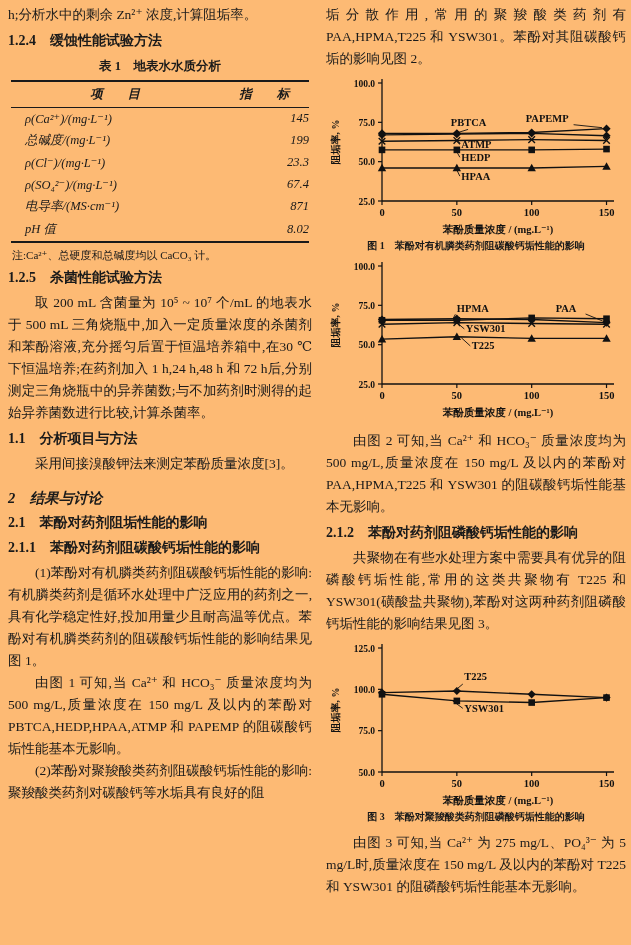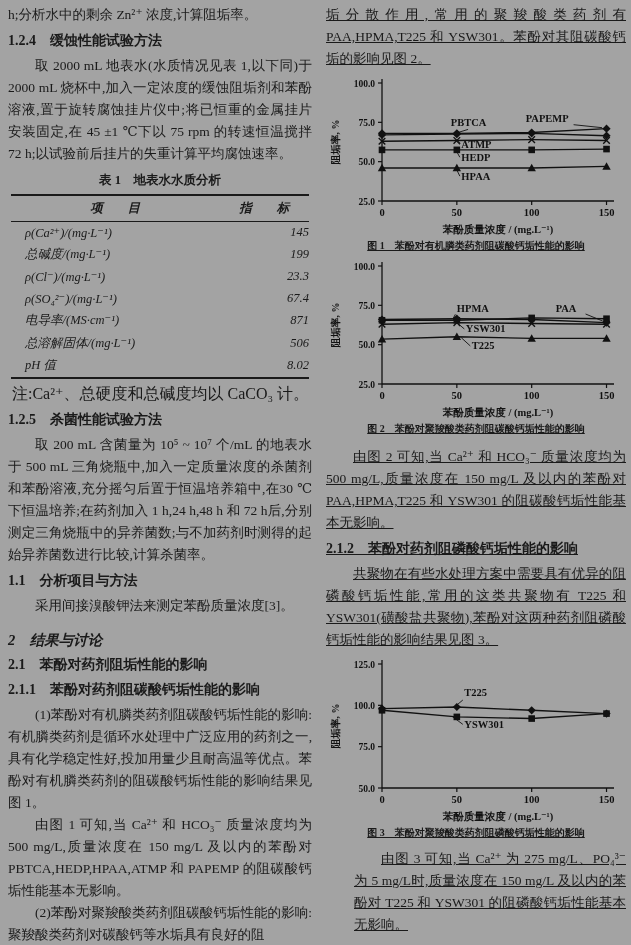--- a/index.html
+++ b/index.html
@@ -4,54 +4,53 @@
 <style>
   html,body{margin:0;padding:0;}
   body{
     width:631px;height:945px;
     background:#e8e7e3;
     font-family:"Liberation Serif","DejaVu Serif",serif;
     color:#1a1a1a;
   }
   .page{
     position:relative;width:631px;height:945px;overflow:hidden;
-    background:#a3a3a3;
+    background:#fdba74;
   }
   .col{position:absolute;top:4px;}
   .col-left{left:8px;width:304px;}
-  .col-right{left:326px;width:300px;text-decoration:underline;}
+  .col-right{left:326px;width:300px;}
   p.body{font-size:13.5px;line-height:22px;margin:0;text-align:justify;}
   p.indent{text-indent:2em;}
   h3.sec{font-size:14px;font-weight:bold;margin:5px 0 4px 0;line-height:20px;}
   h3.big{font-size:14.5px;margin-top:13px;font-style:italic;}
   .tbl-caption{font-size:12.5px;font-weight:bold;text-align:center;margin:7px 0 5px 0;}
   table.water{
     width:98%;margin:0 auto;border-collapse:collapse;
     border-top:2px solid #1a1a1a;border-bottom:2px solid #1a1a1a;
     font-size:12.5px;
     font-style:italic;
   }
   table.water th{border-bottom:1.5px solid #1a1a1a;padding:4px 0;font-weight:bold;text-align:center;}
   table.water td{padding:2.8px 0;}
   table.water td.item{text-align:left;padding-left:14px;}
   table.water td.val{text-align:right;width:30%;}
-  .tbl-note{font-size:16px;margin:5px 0 2px 4px;}
+  .tbl-note{font-size:11px;margin:5px 0 2px 4px;}
   figure.chart{margin:5px 0 4px 0;padding:0;}
   figure.chart svg{display:block;}
   figcaption{font-size:10px;font-weight:bold;text-align:center;margin-top:2px;}
 </style>
 </head>
 <body>
 
 <div class="page">
 
   <div class="col col-left">
     <p class="body">h;分析水中的剩余 Zn²⁺ 浓度,计算阻垢率。</p>
     <h3 class="sec">1.2.4　缓蚀性能试验方法</h3>
-    <p class="body indent">取 2000 mL 地表水(水质情况见表 1,以下同)于 2000 mL 烧杯中,加入一定浓度的缓蚀阻垢剂和苯酚溶液,置于旋转腐蚀挂片仪中;将已恒重的金属挂片安装固定,在 45 ±1 ℃下以 75 rpm 的转速恒温搅拌 72 h;以试验前后挂片的失重计算平均腐蚀速率。</p>
 
     <div class="tbl-caption">表 1　地表水水质分析</div>
     <table class="water">
       <thead>
         <tr>
           <th>项　　目</th>
           <th>指　　标</th>
         </tr>
       </thead>
       <tbody id="water-table-body">
@@ -67,24 +66,20 @@
             <td class="item">ρ(Cl⁻)/(mg·L⁻¹)</td>
             <td class="val">23.3</td>
           </tr>
           <tr>
             <td class="item">ρ(SO₄²⁻)/(mg·L⁻¹)</td>
             <td class="val">67.4</td>
           </tr>
           <tr>
             <td class="item">电导率/(MS·cm⁻¹)</td>
             <td class="val">871</td>
-          </tr>
-          <tr>
-            <td class="item">总溶解固体/(mg·L⁻¹)</td>
-            <td class="val">506</td>
           </tr>
           <tr>
             <td class="item">pH 值</td>
             <td class="val">8.02</td>
           </tr>
         </tbody>
     </table>
     <p class="tbl-note">注:Ca²⁺、总硬度和总碱度均以 CaCO₃ 计。</p>
 
     <h3 class="sec">1.2.5　杀菌性能试验方法</h3>
@@ -207,21 +202,20 @@
           <text x="130.83870967741936" y="53.626666666666665" text-anchor="start" font-size="10.5" font-weight="bold" fill="#111111">HPMA</text>
           <line x1="259.56129032258065" y1="55.986666666666665" x2="276.7741935483871" y2="63.06666666666667" stroke="#111111" stroke-width="0.9"></line>
           <text x="229.6258064516129" y="53.626666666666665" text-anchor="start" font-size="10.5" font-weight="bold" fill="#111111">PAA</text>
           <line x1="138.32258064516128" y1="70.93333333333334" x2="131.58709677419355" y2="65.26933333333332" stroke="#111111" stroke-width="0.9"></line>
           <text x="139.81935483870967" y="74.08" text-anchor="start" font-size="10.5" font-weight="bold" fill="#111111">YSW301</text>
           <line x1="144.30967741935484" y1="87.92533333333333" x2="135.3290322580645" y2="79.744" stroke="#111111" stroke-width="0.9"></line>
           <text x="145.80645161290323" y="91.38666666666666" text-anchor="start" font-size="10.5" font-weight="bold" fill="#111111">T225</text>
           <text x="172" y="158" text-anchor="middle" font-size="10.5" font-weight="bold" fill="#111111">苯酚质量浓度 / (mg.L⁻¹)</text>
           <text x="13" y="67" transform="rotate(-90 13 67)" text-anchor="middle" font-size="10" font-weight="bold" fill="#111111">阻垢率, %</text>
         </svg>
-      <figcaption>图 2　苯酚对聚羧酸类药剂阻碳酸钙垢性能的影响</figcaption>
     </figure>
 
     <p class="body indent" style="margin-top:10px;">由图 2 可知,当 Ca²⁺ 和 HCO₃⁻ 质量浓度均为 500 mg/L,质量浓度在 150 mg/L 及以内的苯酚对 PAA,HPMA,T225 和 YSW301 的阻碳酸钙垢性能基本无影响。</p>
     <h3 class="sec">2.1.2　苯酚对药剂阻磷酸钙垢性能的影响</h3>
     <p class="body indent">共聚物在有些水处理方案中需要具有优异的阻磷酸钙垢性能,常用的这类共聚物有 T225 和 YSW301(磺酸盐共聚物),苯酚对这两种药剂阻磷酸钙垢性能的影响结果见图 3。</p>
 
     <figure class="chart">
       <svg width="300" height="168" viewBox="0 0 300 168">
           <line x1="56" y1="4" x2="56" y2="132" stroke="#111111" stroke-width="1.3"></line>
           <line x1="56" y1="132" x2="288" y2="132" stroke="#111111" stroke-width="1.3"></line>
@@ -254,16 +248,16 @@
           <line x1="136.8258064516129" y1="44.04266666666666" x2="130.09032258064516" y2="49.664000000000016" stroke="#111111" stroke-width="0.9"></line>
           <text x="138.32258064516128" y="40.239999999999995" text-anchor="start" font-size="10.5" font-weight="bold" fill="#111111">T225</text>
           <line x1="136.8258064516129" y1="68.34666666666666" x2="126.34838709677419" y2="60.57599999999999" stroke="#111111" stroke-width="0.9"></line>
           <text x="138.32258064516128" y="72.48" text-anchor="start" font-size="10.5" font-weight="bold" fill="#111111">YSW301</text>
           <text x="172" y="164" text-anchor="middle" font-size="10.5" font-weight="bold" fill="#111111">苯酚质量浓度 / (mg.L⁻¹)</text>
           <text x="13" y="70" transform="rotate(-90 13 70)" text-anchor="middle" font-size="10" font-weight="bold" fill="#111111">阻垢率, %</text>
         </svg>
       <figcaption>图 3　苯酚对聚羧酸类药剂阻磷酸钙垢性能的影响</figcaption>
     </figure>
 
-    <p class="body indent" style="margin-top:8px;margin-left:28px;">由图 3 可知,当 Ca²⁺ 为 275 mg/L、PO₄³⁻ 为 5 mg/L时,质量浓度在 150 mg/L 及以内的苯酚对 T225 和 YSW301 的阻磷酸钙垢性能基本无影响。</p>
+    <p class="body indent" style="margin-top:8px;">由图 3 可知,当 Ca²⁺ 为 275 mg/L、PO₄³⁻ 为 5 mg/L时,质量浓度在 150 mg/L 及以内的苯酚对 T225 和 YSW301 的阻磷酸钙垢性能基本无影响。</p>
   </div>
 
 </div>
 
 </body></html>

